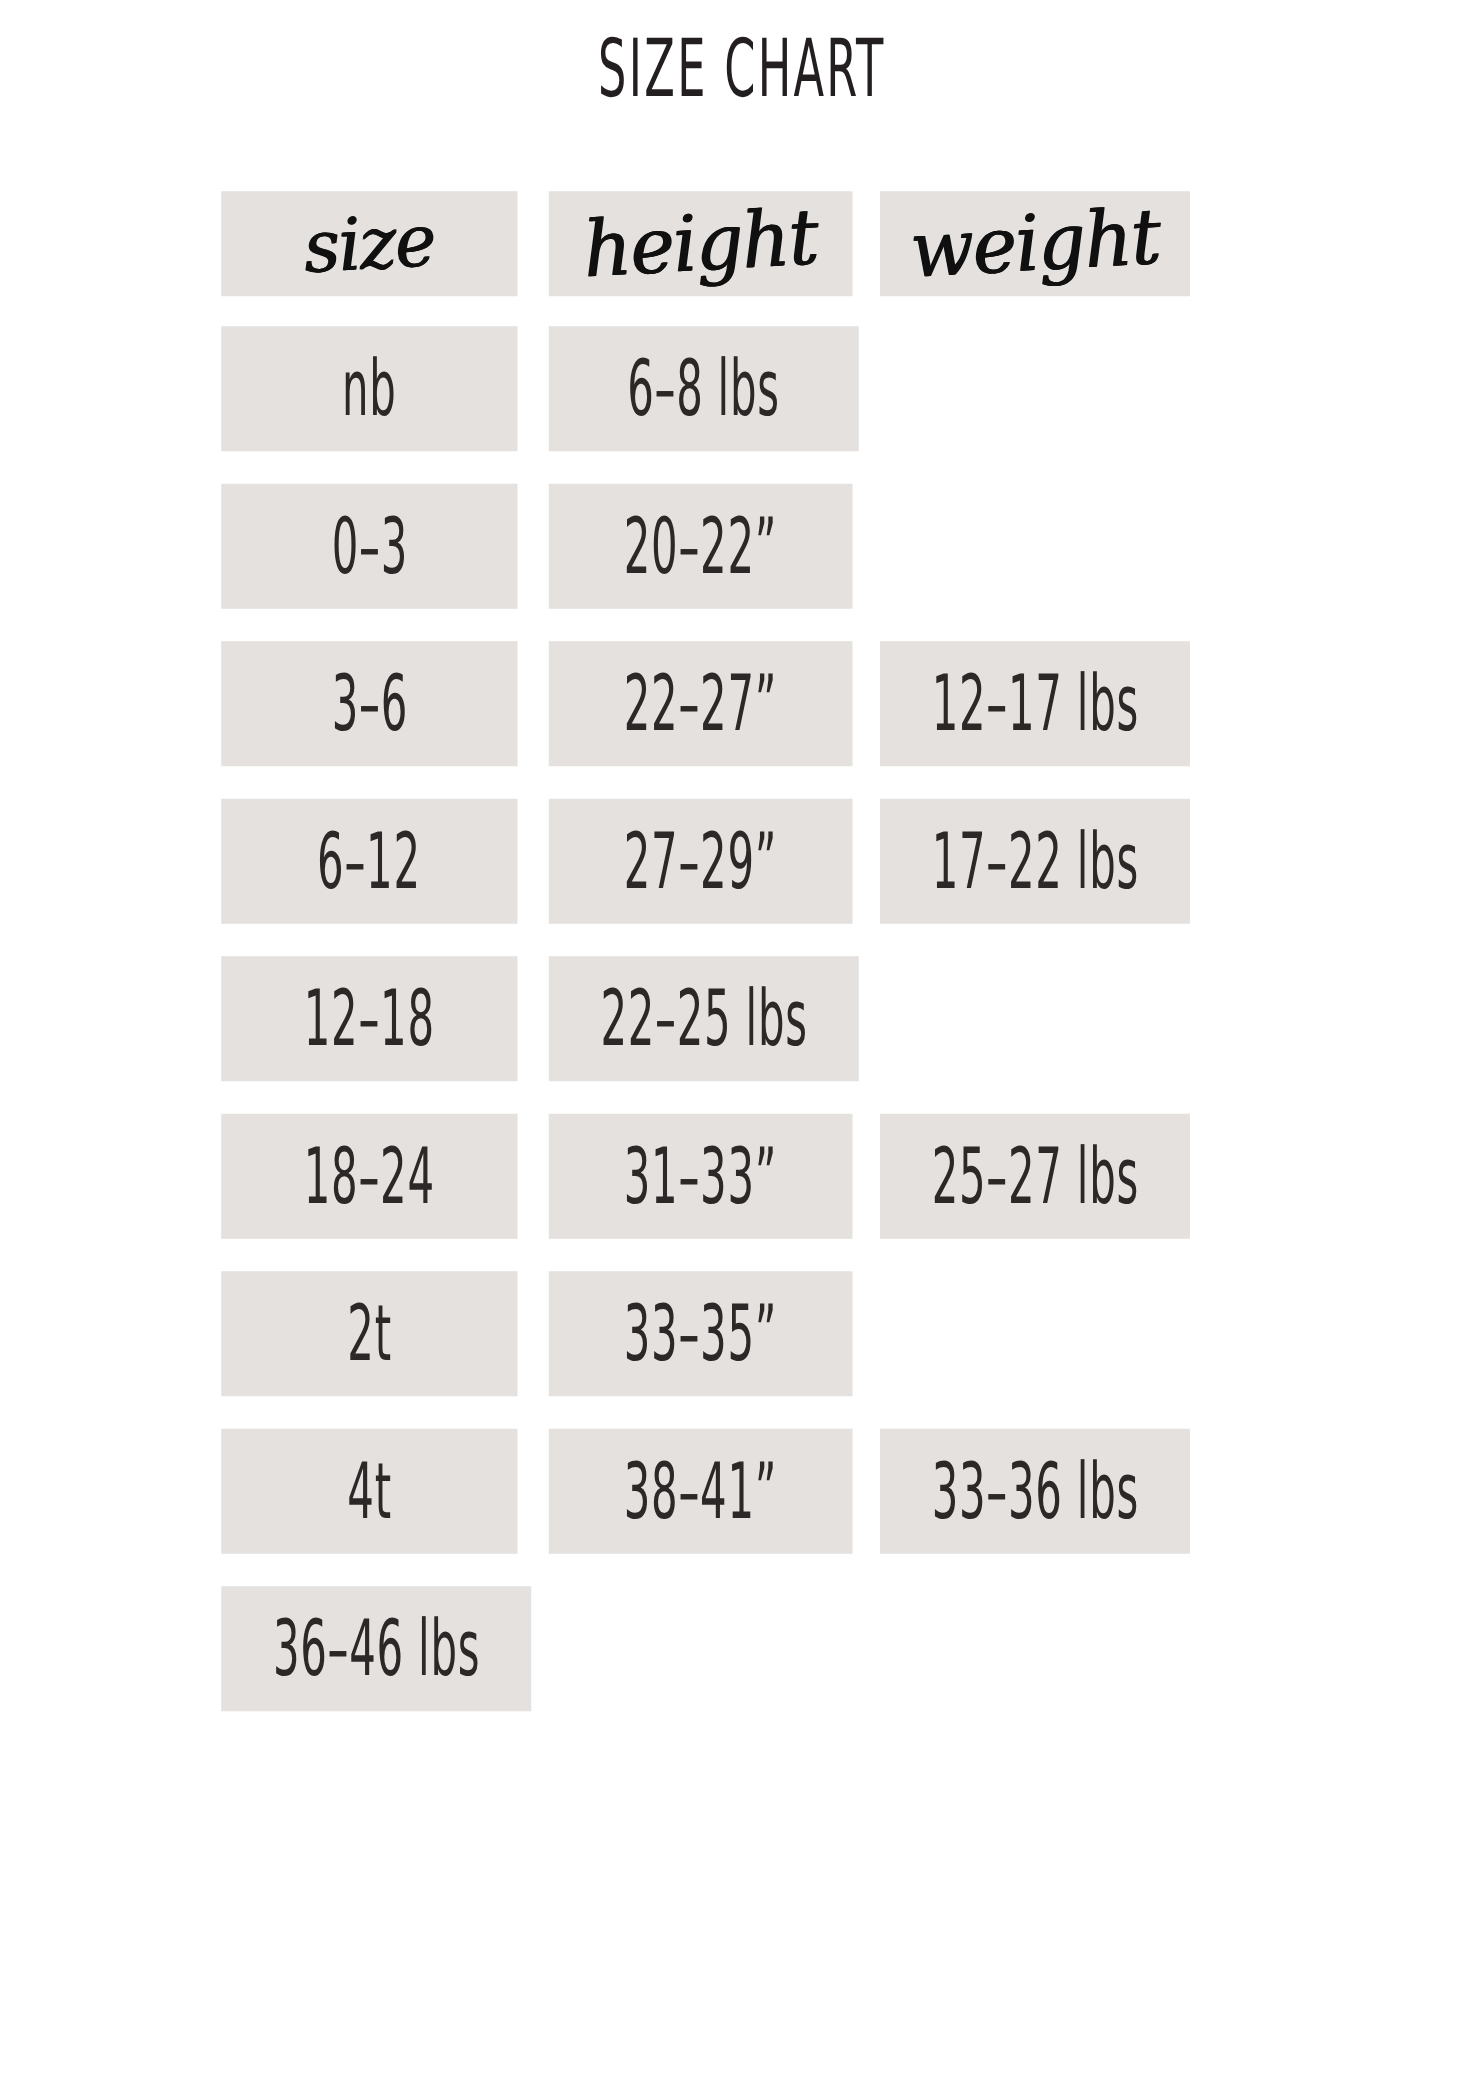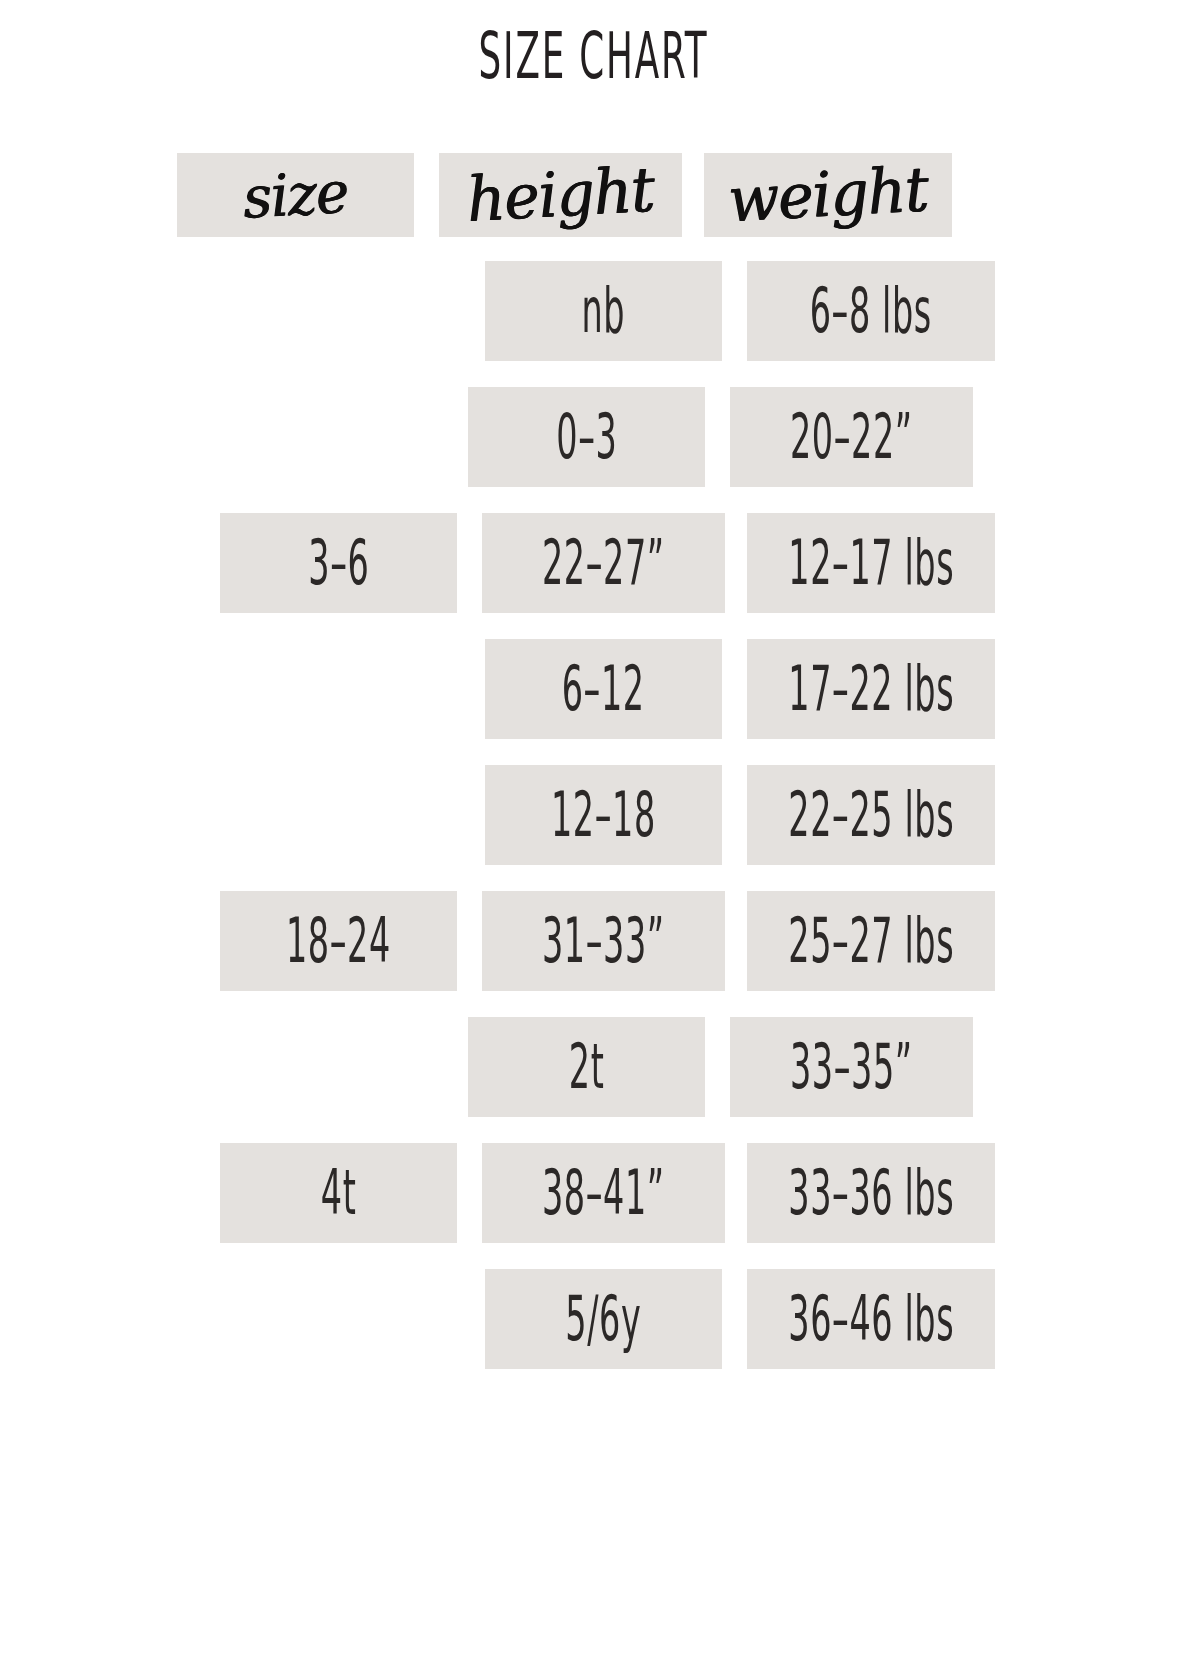--- a/index.html
+++ b/index.html
@@ -47,21 +47,20 @@
     width: 818px;
   }
 
   .header-row {
     height: 84px;
     margin-bottom: 24px;
   }
   .body-row {
     height: 100px;
     margin-bottom: 26px;
-    justify-content: flex-end;
   }
 
   .cell {
     background: #e4e1de;
     position: relative;
     display: flex;
     align-items: center;
     justify-content: center;
     overflow: visible;
   }
@@ -158,20 +157,23 @@
     </div>
     <div class="cell col-weight">
       <span class="cell-text">12–17 lbs</span>
     </div>
   </div>
 
   <div class="table-row body-row">
     <div class="cell col-size">
       <span class="cell-text">6–12</span>
     </div>
+    <div class="cell col-height">
+      <span class="cell-text">27–29”</span>
+    </div>
     <div class="cell col-weight">
       <span class="cell-text">17–22 lbs</span>
     </div>
   </div>
 
   <div class="table-row body-row">
     <div class="cell col-size">
       <span class="cell-text">12–18</span>
     </div>
     <div class="cell col-weight">
@@ -207,21 +209,18 @@
     </div>
     <div class="cell col-height">
       <span class="cell-text">38–41”</span>
     </div>
     <div class="cell col-weight">
       <span class="cell-text">33–36 lbs</span>
     </div>
   </div>
 
   <div class="table-row body-row">
-    <div class="cell col-size">
-      <span class="cell-text">5/6y</span>
-    </div>
     <div class="cell col-weight">
       <span class="cell-text">36–46 lbs</span>
     </div>
   </div>
 
 </div>
 
 </body></html>

